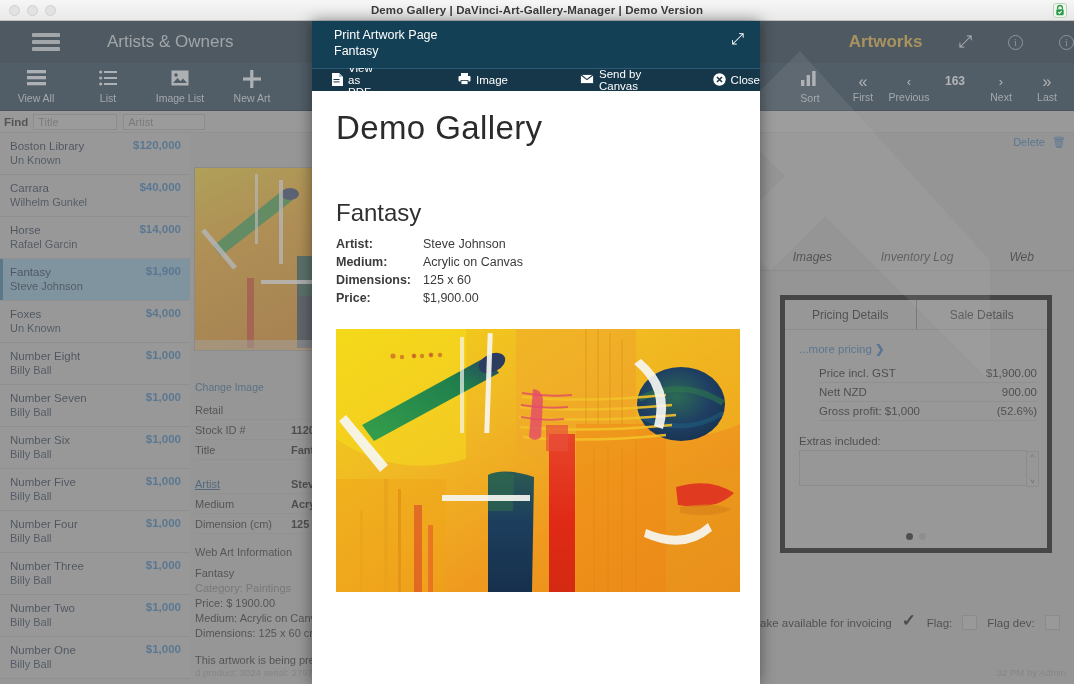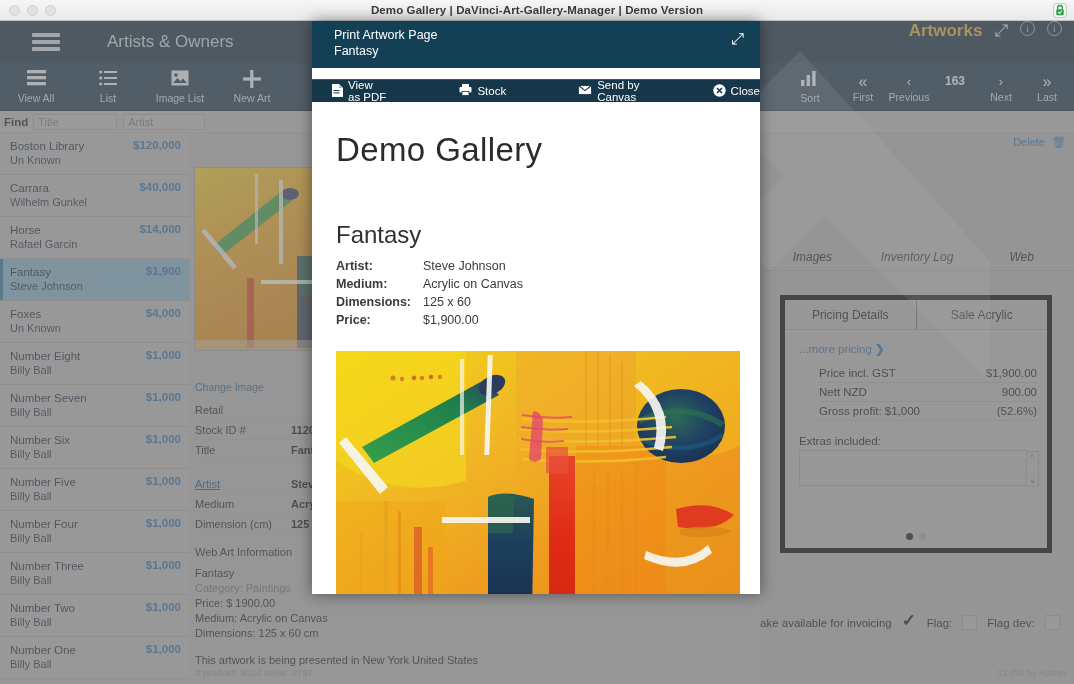--- a/index.html
+++ b/index.html
@@ -40,21 +40,21 @@
     position: absolute; left: 0; top: 0; width: 1074px; height: 42px;
     background: #142b3c; display: flex; align-items: center;
   }
   .hamburger { margin-left: 32px; width: 28px; }
   .hamburger i { display: block; height: 4px; background: #cfd6dc; margin: 3px 0; border-radius: 1px; }
   .nav-left-title {
     margin-left: 47px; color: #c8d2da; font-size: 17px; font-weight: 300;
   }
   .nav-right {
     position: absolute; right: 0; top: 0; height: 42px;
-    display: flex; align-items: flex-start; gap: 12px; padding-right: 12px;
+    display: flex; align-items: center; gap: 36px; 
   }
   .nav-title-right { color: #d8a93a; font-size: 17px; font-weight: bold; }
   .exp-ico { color: #e8eef3; font-size: 17px; }
   .info-ico {
     width: 15px; height: 15px; border: 1.4px solid #9fb0bd; border-radius: 50%;
     color: #9fb0bd; font-size: 10px; display: flex; align-items: center; justify-content: center;
     font-family: "Liberation Serif", serif;
   }
 
   
@@ -172,24 +172,24 @@
   .modstamp { position: absolute; right: 8px; bottom: 6px; font-size: 9.5px; color: #8d8d8d; }
 
   
   .watermark {
     position: absolute; left: 690px; top: 30px; width: 300px; height: 330px;
     opacity: .13; z-index: 3; pointer-events: none;
   }
 
   
   .modal {
-    position: absolute; left: 312px; top: 21px; width: 448px; height: 573px;
+    position: absolute; left: 312px; top: 21px; width: 448px; height: 663px;
     z-index: 100; background: #ffffff;
     box-shadow: 0 0 14px rgba(0,0,0,.45);
-    display: flex; flex-direction: column; gap: 11px;
+    display: flex; flex-direction: column;
   }
   .modal-head {
     height: 47px; background: #144056; position: relative;
     padding: 6px 0 0 22px; color: #fff;
   }
   .modal-head .l1 { font-size: 12.5px; line-height: 16px; }
   .modal-head .l2 { font-size: 12.5px; line-height: 16px; }
   .modal-expand { position: absolute; right: 16px; top: 9px; font-size: 16px; color: #fff; }
   .modal-bar {
     height: 23px; background: #16364a; border-top: 1px solid #2a5a75;
@@ -482,21 +482,21 @@
       </div>
       <div class="rp-tabs">
         <div class="rp-tab">Images</div>
         <div class="rp-tab">Inventory Log</div>
         <div class="rp-tab">Web</div>
       </div>
 
       <div class="card">
         <div class="seg">
           <div>Pricing Details</div>
-          <div>Sale Acrylic</div>
+          <div>Sale Details</div>
         </div>
         <div class="morepricing">
           <span>...more pricing</span>
           <span style="font-weight:bold">❯</span>
         </div>
         <div class="pr-table">
           <div class="pr-row">
             <span>Price incl. GST</span>
             <span>$1,900.00</span>
           </div>
@@ -562,21 +562,21 @@
         <span>View as PDF</span>
       </div>
       <div class="mb mb2">
         <span>
           <svg width="13" height="12" viewBox="0 0 13 12">
               <rect x="3" y="0" width="7" height="3" fill="#fff"></rect>
               <rect x="0.5" y="3" width="12" height="5.5" rx="1" fill="#fff"></rect>
               <rect x="3" y="7.5" width="7" height="4" fill="#fff" stroke="#16364a" stroke-width=".8"></rect>
             </svg>
         </span>
-        <span>Stock</span>
+        <span>Image</span>
       </div>
       <div class="mb mb3">
         <span>
           <svg width="14" height="10" viewBox="0 0 14 10">
               <rect x="0.5" y="0.5" width="13" height="9" fill="#fff" stroke="#16364a" stroke-width=".8"></rect>
               <path d="M0.5 0.5L7 5.6 13.5 0.5" fill="none" stroke="#16364a" stroke-width="1.2"></path>
             </svg>
         </span>
         <span>Send by Canvas</span>
       </div>

